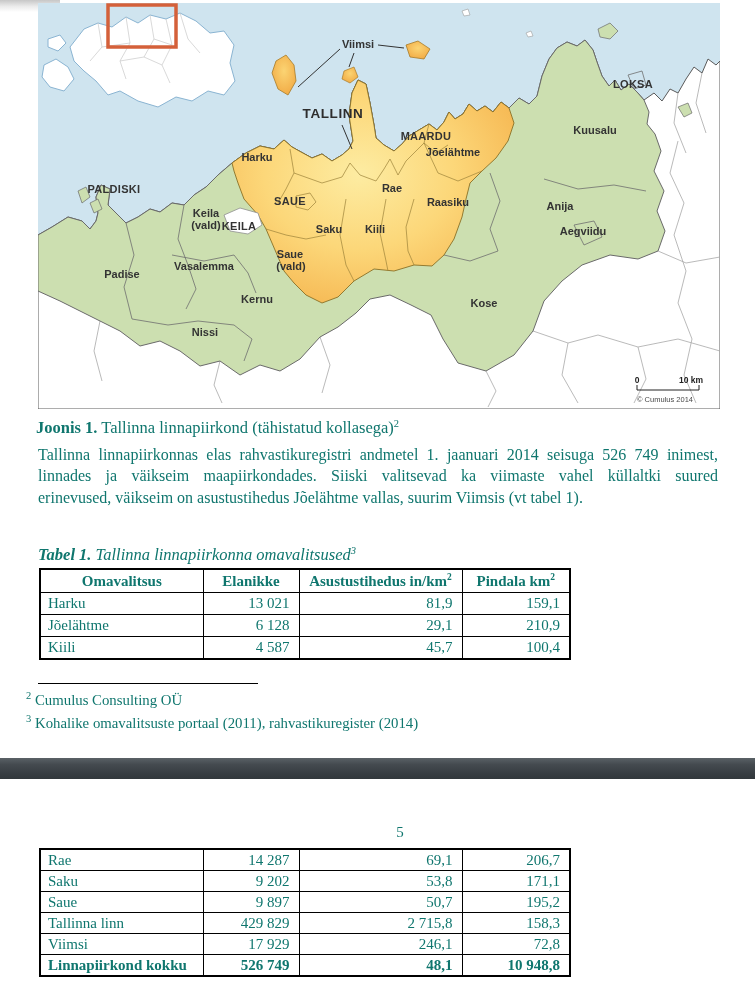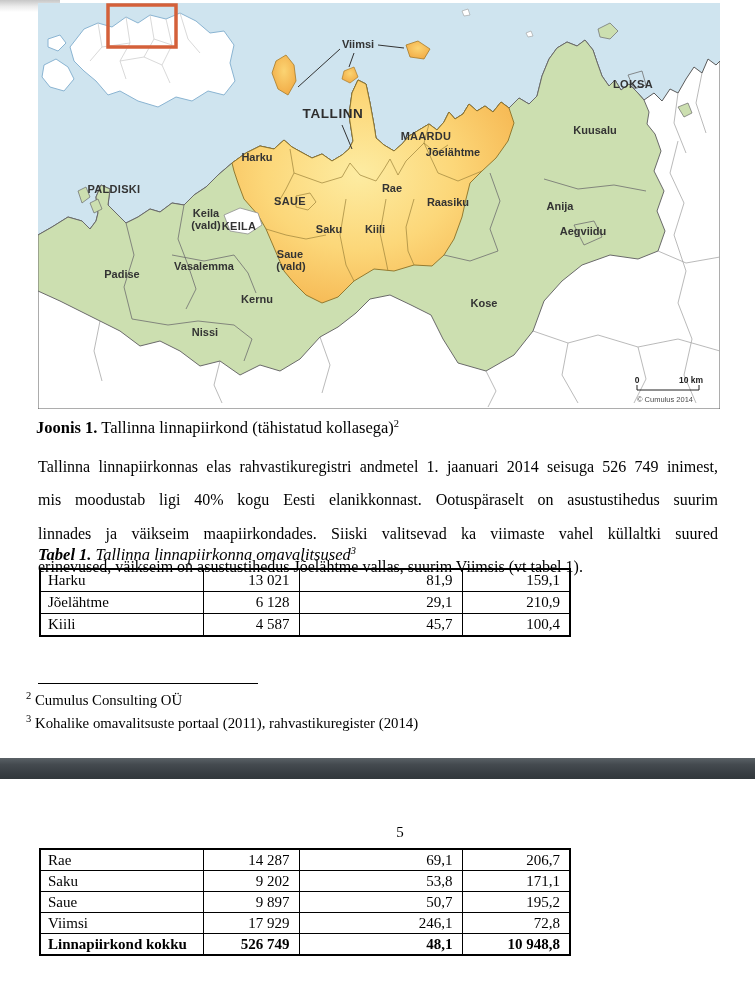--- a/index.html
+++ b/index.html
@@ -1,32 +1,32 @@
 <!DOCTYPE html>
 <html><head>
 <meta charset="utf-8">
 <style>
   html,body{margin:0;padding:0;}
   body{background:#ffffff;}
   .screen{position:relative;width:755px;height:992px;background:#ffffff;overflow:hidden;
-          font-family:"Liberation Serif", serif;color:#000000;}
+          font-family:"Liberation Serif", serif;color:#0f766e;}
   .top-smudge{position:absolute;left:0;top:0;width:60px;height:12px;
               background:linear-gradient(180deg,#c7c7c7 0%,#ececec 55%,#ffffff 100%);}
   .map-wrap{position:absolute;left:38px;top:3px;width:682px;height:406px;}
   .map-wrap svg{display:block;}
   .m-label{font-family:"Liberation Sans", sans-serif;font-weight:bold;fill:#333333;font-size:11px;}
   .m-label-caps{font-family:"Liberation Sans", sans-serif;font-weight:bold;fill:#333333;font-size:11px;letter-spacing:.3px;}
   .m-label-big{font-family:"Liberation Sans", sans-serif;font-weight:bold;fill:#2d2d2d;font-size:13.5px;letter-spacing:.6px;}
   .m-small{font-family:"Liberation Sans", sans-serif;fill:#222;font-size:8.5px;font-weight:bold;}
   .m-copy{font-family:"Liberation Sans", sans-serif;fill:#4a4a4a;font-size:7.5px;}
   .caption{position:absolute;left:36px;top:418px;width:682px;font-size:16.5px;}
   .caption b{font-weight:bold;}
   sup.fn{font-size:10.5px;vertical-align:super;line-height:0;}
   .para{position:absolute;left:38px;top:444px;width:680px;font-size:16px;}
-  .pline{line-height:21.4px;text-align:justify;text-align-last:justify;margin-top:12px;}
+  .pline{line-height:21.4px;text-align:justify;text-align-last:justify;}
   .pline.last{text-align:right;text-align-last:left;}
   .tcaption{position:absolute;left:38px;top:545px;width:682px;font-size:16.5px;font-style:italic;}
   table.muni{border-collapse:collapse;table-layout:fixed;font-size:15px;}
   table.muni td,table.muni th{border:1px solid #000;overflow:hidden;white-space:nowrap;}
   table.muni{border:2px solid #000;}
   .t1{position:absolute;left:39px;top:568px;}
   .t2{position:absolute;left:39px;top:848px;}
   th.h{font-weight:bold;text-align:center;height:20px;line-height:16px;}
   th.h sup{font-size:9.5px;vertical-align:super;line-height:0;}
   td.c-name{text-align:left;padding-left:7px;height:18px;line-height:15px;}
@@ -186,37 +186,42 @@
       </g>
     </svg>
   </div>
 
   <div class="caption">
     <b>Joonis 1.</b><span> Tallinna linnapiirkond (tähistatud kollasega)</span><sup class="fn">2</sup>
   </div>
 
   <div class="para">
     <div class="pline">Tallinna linnapiirkonnas elas rahvastikuregistri andmetel 1. jaanuari 2014 seisuga 526 749 inimest,</div>
-    <div class="pline">mis moodustab ligi 40% kogu Eesti elanikkonnast. Ootuspäraselt on asustustihedus suurim</div>
     <div class="pline">linnades ja väikseim maapiirkondades. Siiski valitsevad ka viimaste vahel küllaltki suured</div>
     <div class="pline last">erinevused, väikseim on asustustihedus Jõelähtme vallas, suurim Viimsis (vt tabel 1).</div>
   </div>
 
   <div class="tcaption">
     <b>Tabel 1.</b><span> Tallinna linnapiirkonna omavalitsused</span><sup class="fn">3</sup>
   </div>
 
   <table class="muni t1">
     <colgroup>
         <col style="width:163px">
         <col style="width:96px">
         <col style="width:163px">
         <col style="width:108px">
       </colgroup>
     <tbody>
+        <tr>
+      <th class="h"><span>Omavalitsus</span><sup></sup></th>
+      <th class="h"><span>Elanikke</span><sup></sup></th>
+      <th class="h"><span>Asustustihedus in/km</span><sup>2</sup></th>
+      <th class="h"><span>Pindala km</span><sup>2</sup></th>
+    </tr>
     <tr>
       <td class="c-name">Harku</td>
       <td class="c-num">13 021</td>
       <td class="c-num">81,9</td>
       <td class="c-num">159,1</td>
     </tr>
     <tr>
       <td class="c-name">Jõelähtme</td>
       <td class="c-num">6 128</td>
       <td class="c-num">29,1</td>
@@ -263,20 +268,26 @@
       <td class="c-num">53,8</td>
       <td class="c-num">171,1</td>
     </tr>
     <tr>
       <td class="c-name">Saue</td>
       <td class="c-num">9 897</td>
       <td class="c-num">50,7</td>
       <td class="c-num">195,2</td>
     </tr>
     <tr>
+      <td class="c-name">Tallinna linn</td>
+      <td class="c-num">429 829</td>
+      <td class="c-num">2 715,8</td>
+      <td class="c-num">158,3</td>
+    </tr>
+    <tr>
       <td class="c-name">Viimsi</td>
       <td class="c-num">17 929</td>
       <td class="c-num">246,1</td>
       <td class="c-num">72,8</td>
     </tr>
     <tr class="total">
       <td class="c-name">Linnapiirkond kokku</td>
       <td class="c-num">526 749</td>
       <td class="c-num">48,1</td>
       <td class="c-num">10 948,8</td>

